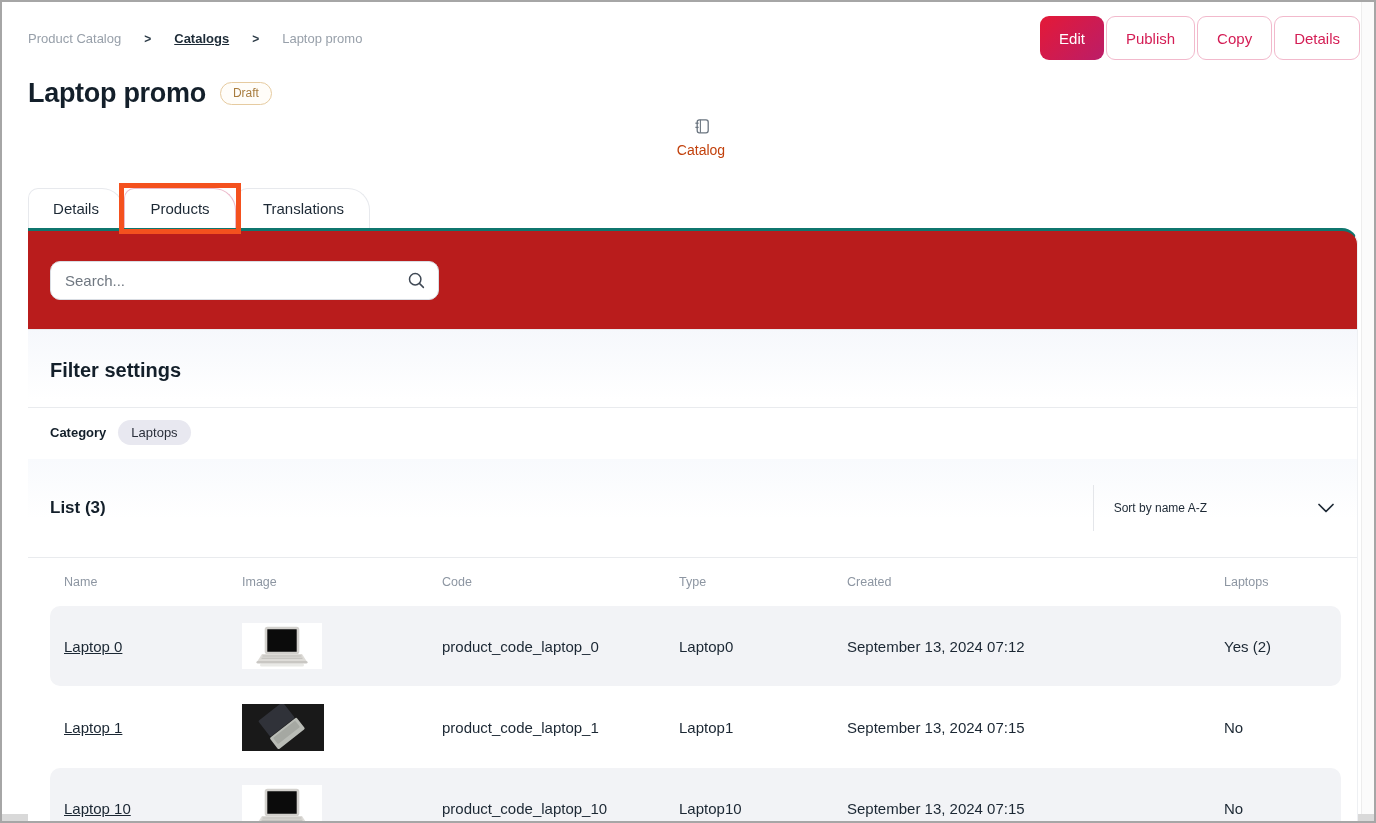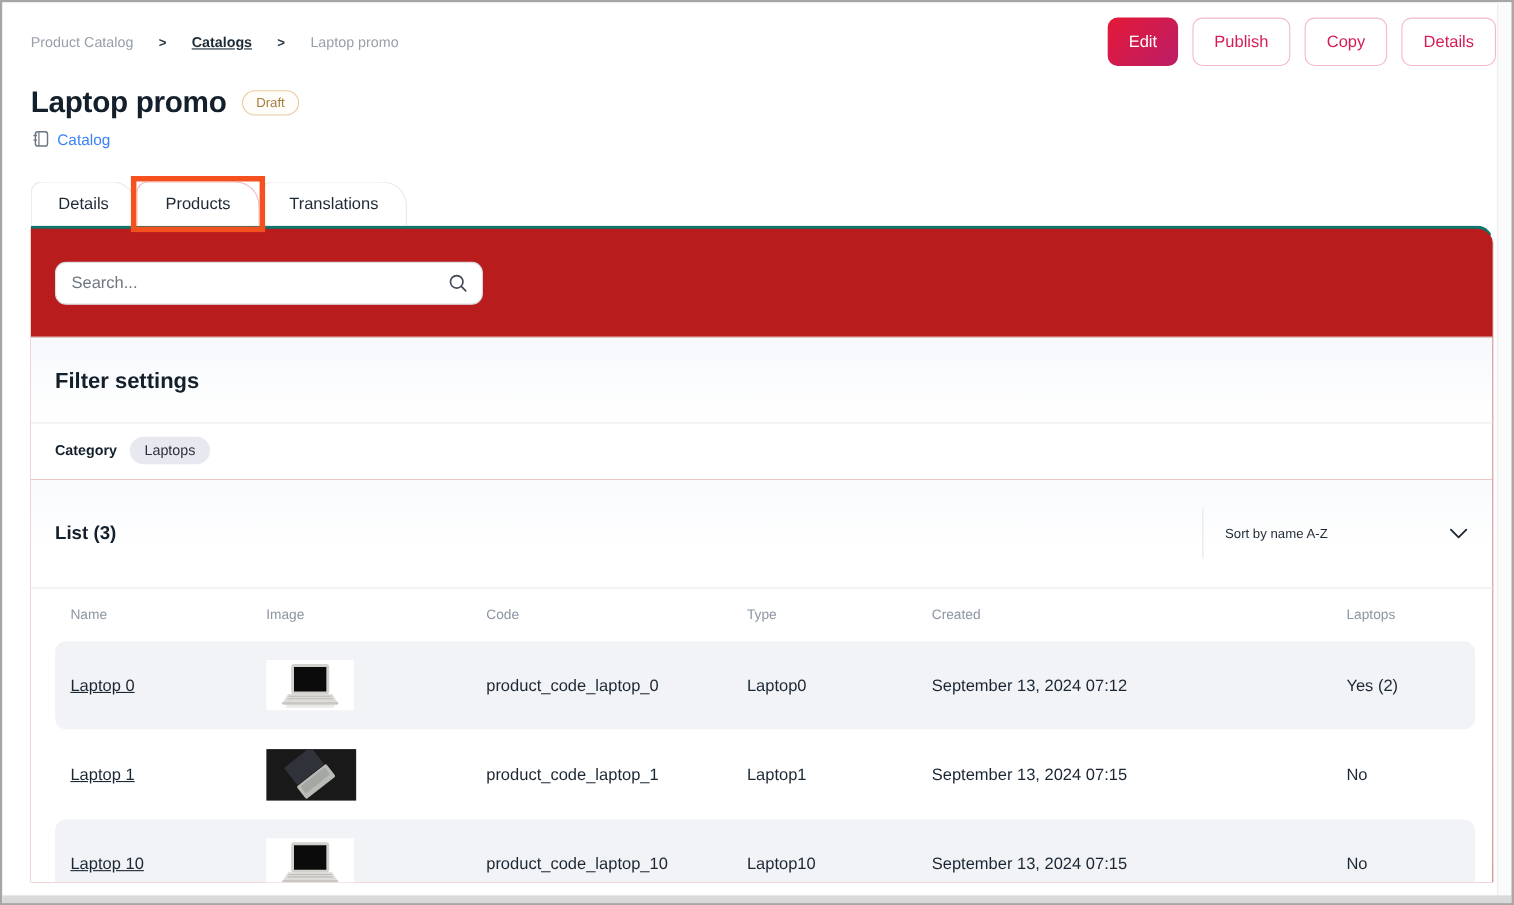--- a/index.html
+++ b/index.html
@@ -11,34 +11,34 @@
     position: relative;
     overflow: hidden;
     color: #182430;
   }
   
   .topbar { display: flex; justify-content: space-between; align-items: flex-start;
             padding: 14px 14px 0 26px; }
   .breadcrumb { font-size: 13px; color: #98a0aa; padding-top: 4px; display: flex; gap: 23px; align-items: center; margin-top: 11px; }
   .breadcrumb .sep { color: #2c3b47; font-weight: 700; font-size: 12px; }
   .breadcrumb .crumb-link { color: #1d2b37; font-weight: 700; text-decoration: underline; cursor: pointer; }
-  .actions { display: flex; gap: 13px; }
+  .actions { display: flex; gap: 2px; }
   .btn { height: 44px; border-radius: 9px; font-size: 15px; padding: 0 19px;
          display: flex; align-items: center; justify-content: center; cursor: pointer;
          font-family: "Liberation Sans", sans-serif; }
   .btn-primary { background: linear-gradient(135deg, #e41937 0%, #bb1d68 100%);
                  color: #ffffff; border: none; }
   .btn-outline { background: #ffffff; border: 1px solid #f2b9cc; color: #d41d55; }
   
   .title-row { display: flex; align-items: center; gap: 14px; margin: 18px 0 0 26px; }
   .page-title { font-size: 27px; font-weight: 700; color: #131f2a; letter-spacing: -0.3px; }
   .status-badge { border: 1px solid #e6cba0; color: #a87c3e; font-size: 12px;
                   border-radius: 12px; padding: 3px 12px 4px; background: #fffdf9; }
   .subtitle { display: flex; align-items: center; gap: 7px; margin: 9px 0 0 26px;
-              color: #3b82f6; font-size: 14px; }
+              color: #c2410c; font-size: 14px; flex-direction: column; }
   
   .tabs { display: flex; margin: 30px 0 0 26px; height: 40px; position: relative; align-items: flex-end; }
   .tab { background: #ffffff; border: 1px solid #e7e9ed; border-bottom: none;
          border-radius: 10px 22px 0 0; height: 40px; display: flex; align-items: center;
          justify-content: center; font-size: 15px; color: #1d2935; cursor: pointer; position: relative; }
   .tab-details { width: 96px; }
   .tab-products { width: 112px; border-color: #ecb9ca; z-index: 2; }
   .tab-translations { width: 133px; margin-left: 1px; }
   .tab-wrap { position: relative; z-index: 3; }
   .annotation-box { position: absolute; left: -5px; top: -5px; right: -5px; bottom: -6px;

